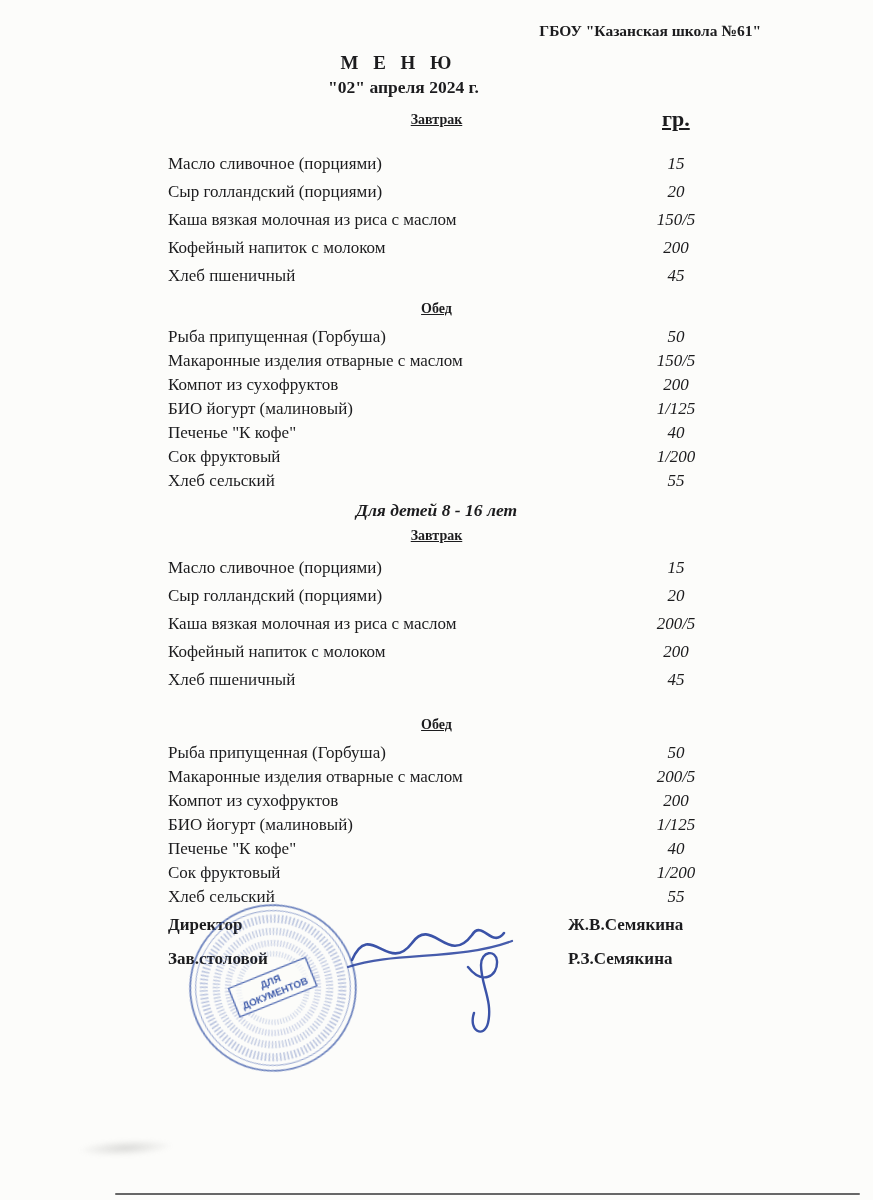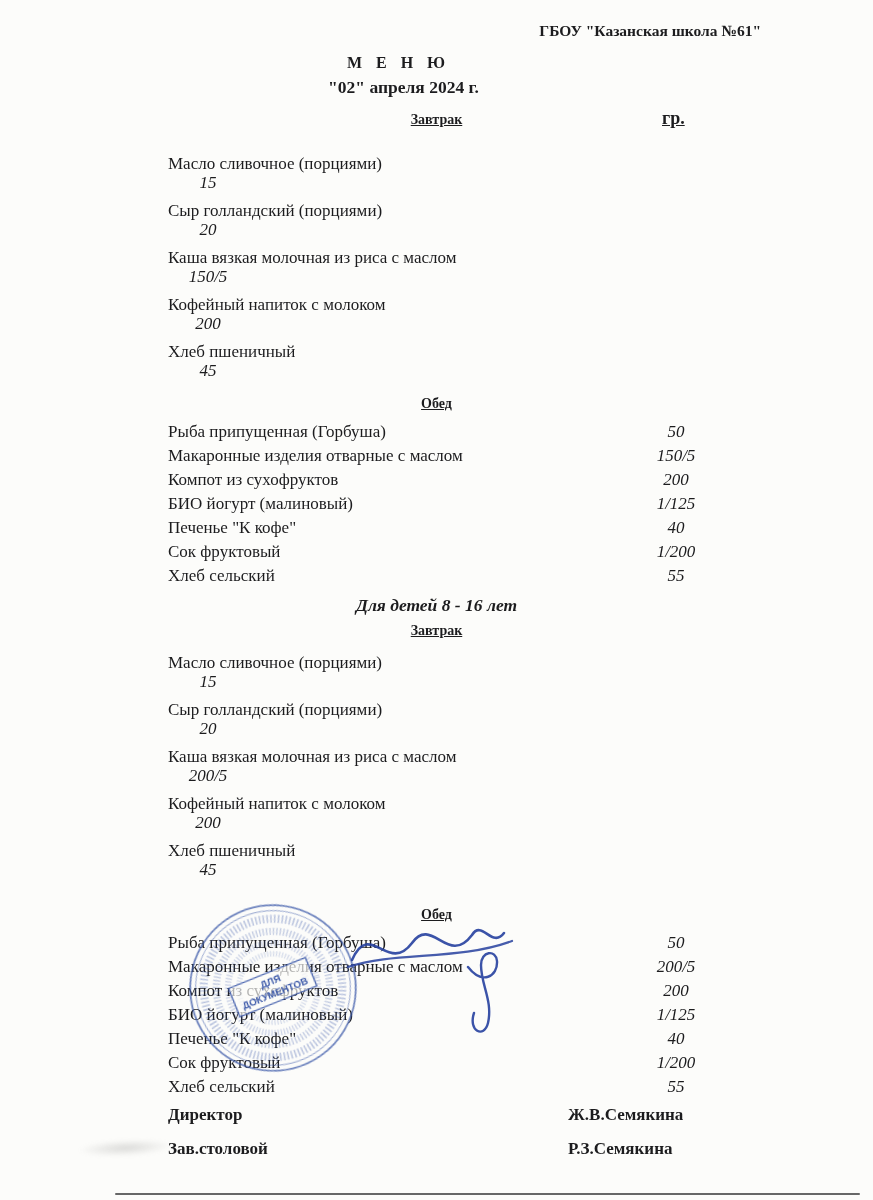--- a/index.html
+++ b/index.html
@@ -18,21 +18,21 @@
     padding-right:112px;
     font-weight:bold;
     font-size:15.5px;
     line-height:18px;
   }
   .menu-title{
     margin-top:14px;
     margin-right:76px;
     text-align:center;
     font-weight:bold;
-    font-size:16px;
+    font-size:19px;
     letter-spacing:5px;
     line-height:18px;
   }
   .menu-date{
     margin-top:5px;
     margin-right:66px;
     text-align:center;
     font-weight:bold;
     font-size:17.5px;
     line-height:21px;
@@ -53,37 +53,37 @@
   }
   .meal-title{
     font-weight:bold;
     font-size:14px;
     text-decoration:underline;
   }
   .units{
     position:absolute;
     left:662px;top:0;
     font-weight:bold;
-    font-size:18px;
+    font-size:22px;
     text-decoration:underline;
   }
   .ml-1{margin-top:10px;}
   .ml-2{margin-top:12px;}
   .ml-3{margin-top:3px;}
   .ml-4{margin-top:24px;}
   .row{
     display:flex;
     margin-left:168px;
     width:548px;
     font-size:17px;
     line-height:19px;
   }
   .row .dish{flex:1;}
   .row .qty{width:80px;text-align:center;font-style:italic;}
-  .b{margin-bottom:9px;flex-direction:column;}
+  .b{margin-bottom:9px;}
   .l{margin-bottom:5px;}
   .first-b{margin-top:24px;}
   .first-l{margin-top:8px;gap:32px;}
   .first-b2{margin-top:12px;}
   .sig-row{
     position:relative;
     margin-left:168px;
     height:22px;
     font-weight:bold;
     font-size:17px;

